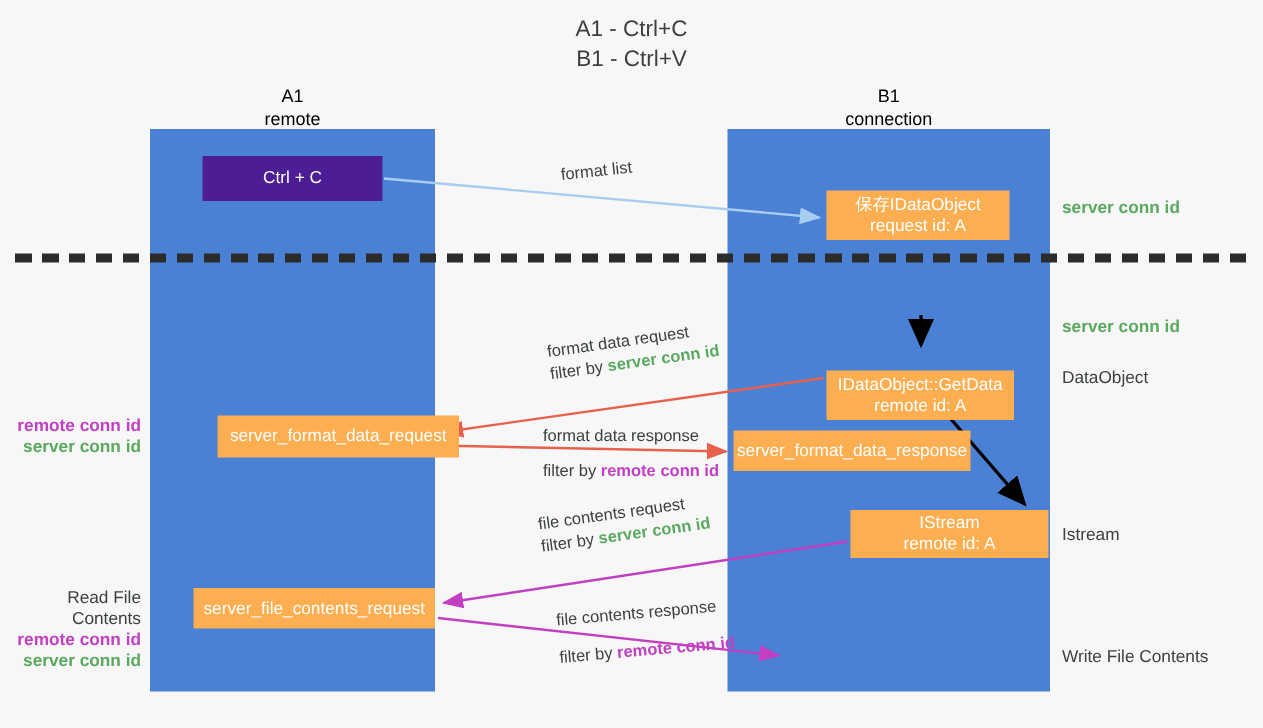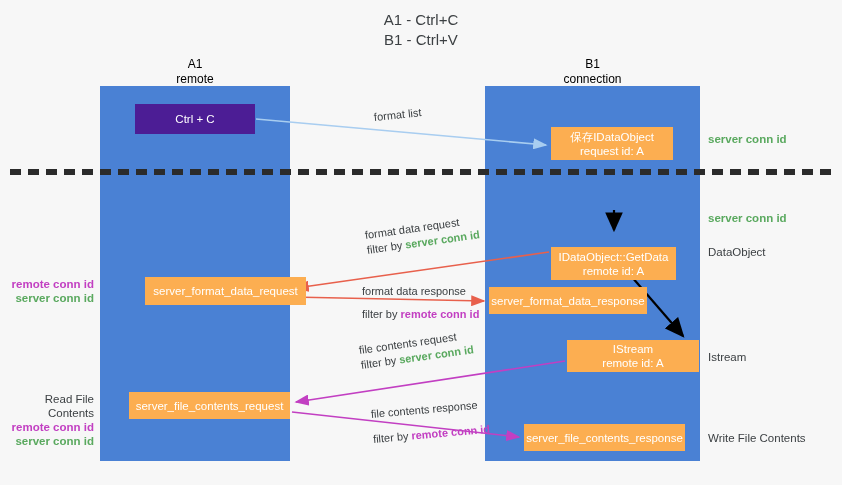--- a/index.html
+++ b/index.html
@@ -210,21 +210,20 @@
   <div id="box-ctrlc" class="abs box box-green">Ctrl + C</div>
   <div id="box-save" class="abs box box-orange">保存IDataObject
 request id: A</div>
   <div id="box-getdata" class="abs box box-orange">IDataObject::GetData
 remote id: A</div>
   <div id="box-fdreq" class="abs box box-orange">server_format_data_request</div>
   <div id="box-fdres" class="abs box box-orange">server_format_data_response</div>
   <div id="box-istream" class="abs box box-orange">IStream
 remote id: A</div>
   <div id="box-fcreq" class="abs box box-orange">server_file_contents_request</div>
-  <div id="box-fcres" class="abs box box-orange">server_file_contents_response</div>
 
   <div id="lbl-serverconn-1" class="abs side-label green">server conn id</div>
   <div id="lbl-serverconn-2" class="abs side-label green">server conn id</div>
   <div id="lbl-dataobject" class="abs side-label">DataObject</div>
   <div id="lbl-istream" class="abs side-label">Istream</div>
   <div id="lbl-writefile" class="abs side-label">Write File Contents</div>
 
   <div id="lbl-left-1" class="abs left-label">
     <span class="remote">remote conn id</span>
     <span class="server">server conn id</span>

